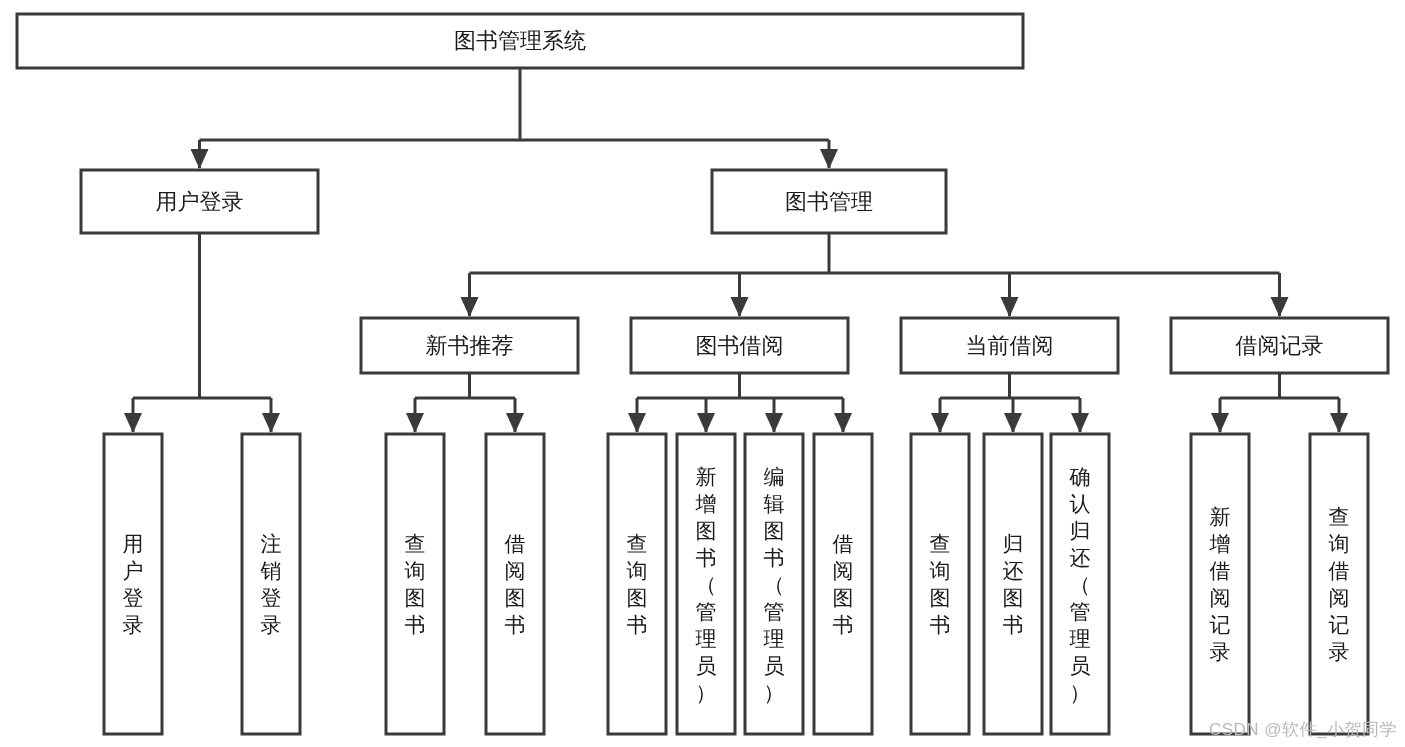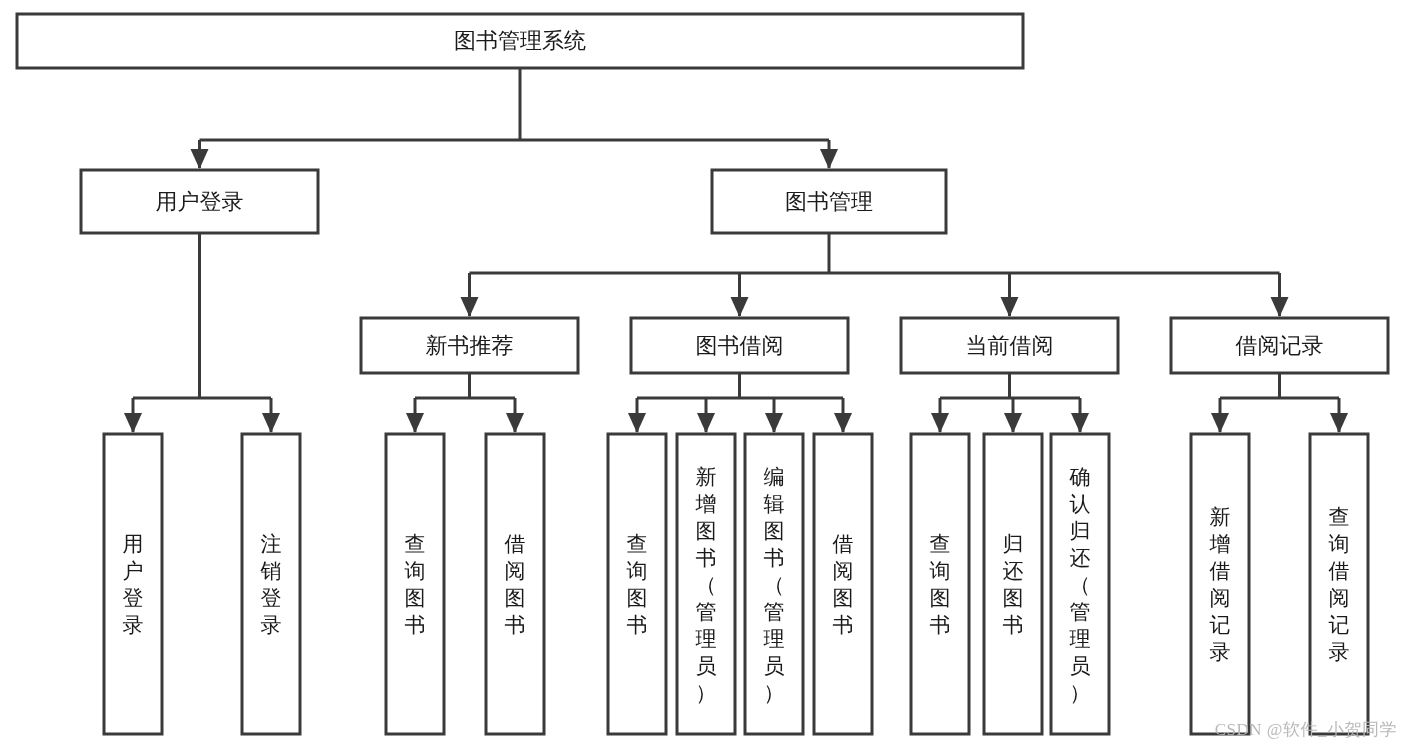--- a/index.html
+++ b/index.html
@@ -48,21 +48,21 @@
   .node-label-vertical {
     fill: #1a1a1a;
     font-family: "DejaVu Sans", "Liberation Sans", sans-serif;
     font-size: 21px;
     text-anchor: middle;
   }
   .watermark {
     position: absolute;
     right: 8px;
     bottom: 6px;
-    font-family: Liberation Serif, serif;
+    font-family: Liberation Sans, sans-serif;
     font-size: 17px;
     color: #b9b9b9;
     white-space: nowrap;
     letter-spacing: 0.5px;
   }
 </style>
 </head>
 <body>
 
 <svg id="diagram" viewBox="0 0 1405 747">

